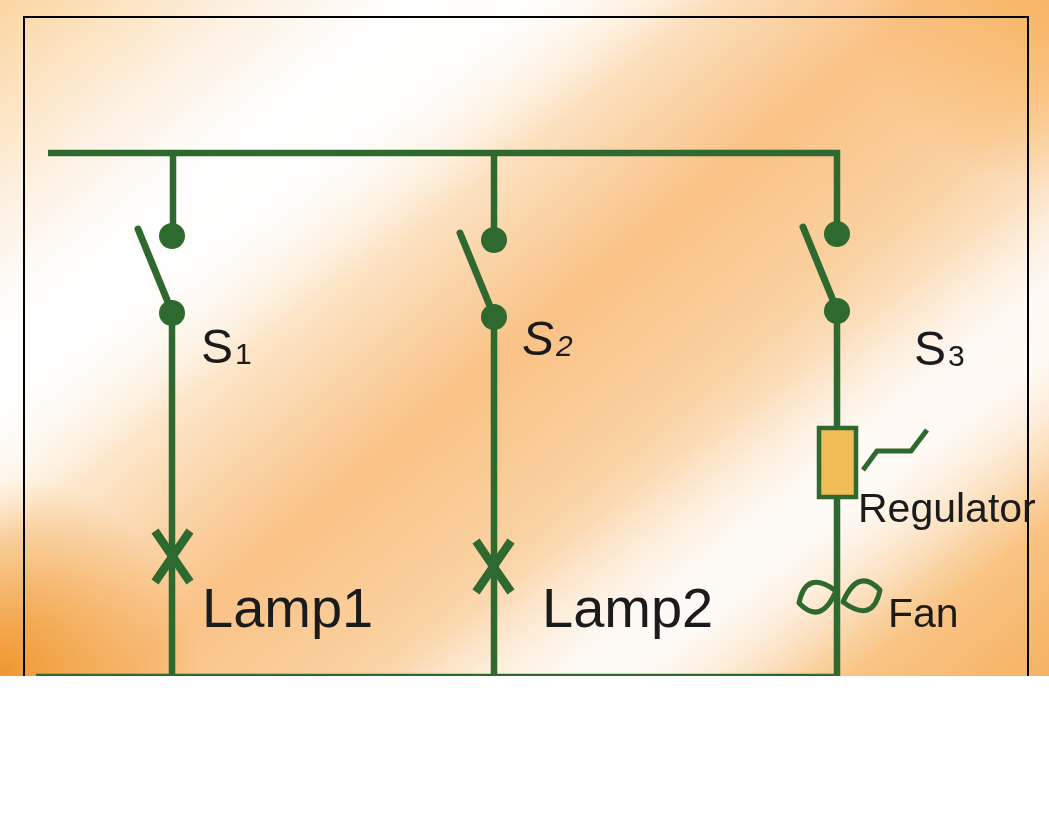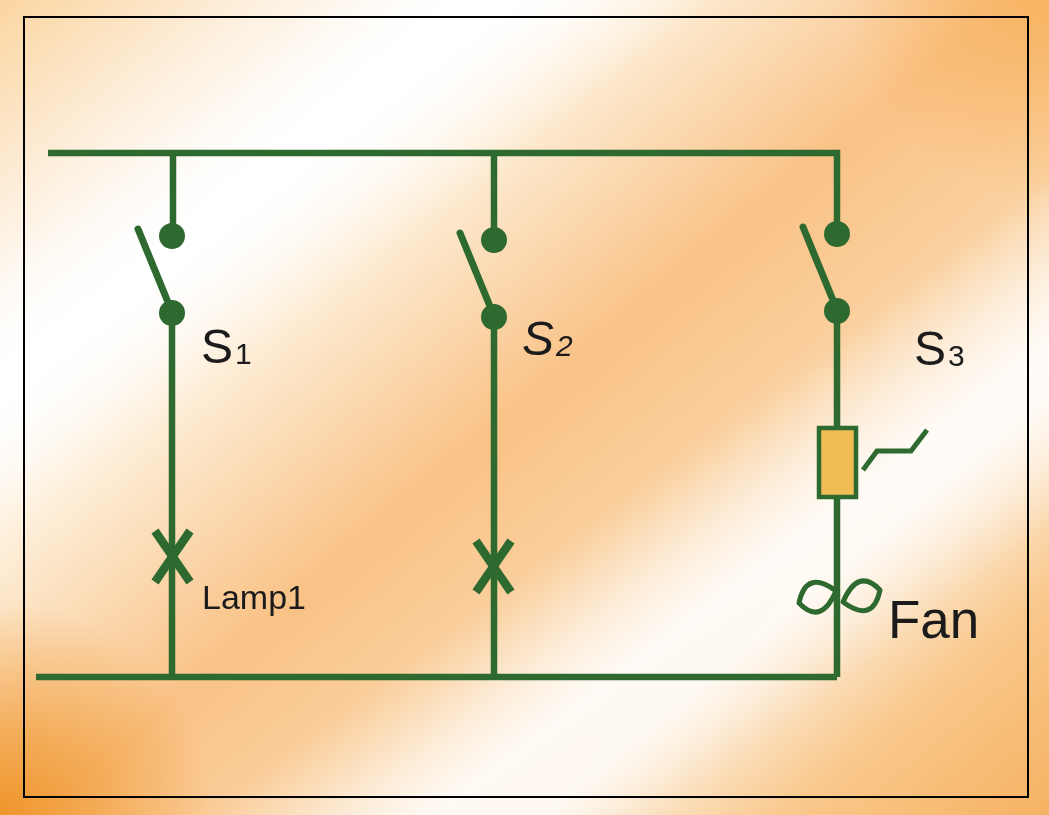--- a/index.html
+++ b/index.html
@@ -4,21 +4,21 @@
 <style>
   :root{
     --wire-green:#2e6a2f;
     --regulator-fill:#efbc55;
     --label-text:#1b1b1b;
     --frame-border:#000000;
   }
   html,body{margin:0;padding:0;background:#fff;}
   #stage{
     position:relative;
-    width:1049px;height:815px;
+    width:1049px;height:676px;
     overflow:hidden;
     font-family:"Liberation Sans",sans-serif;
     background:
       radial-gradient(circle at 0% 100%, rgba(239,147,38,.95) 0%, rgba(239,147,38,0) 16%),
       radial-gradient(circle at 100% 0%, rgba(248,174,84,.75) 0%, rgba(248,174,84,0) 15%),
       linear-gradient(140deg,
         #fbd5a0 0%,
         #fdf2e4 14%,
         #ffffff 23%,
         #fdedd6 33%,
@@ -50,23 +50,23 @@
   .dot{fill:var(--wire-green);}
   .lampx{stroke:var(--wire-green);stroke-width:8.5;}
   .reg-box{fill:var(--regulator-fill);stroke:var(--wire-green);stroke-width:4.5;}
   .adjuster{stroke:var(--wire-green);stroke-width:5;fill:none;stroke-linejoin:miter;}
   .petal{stroke:var(--wire-green);stroke-width:5;fill:none;stroke-linejoin:round;}
   .lbl{
     position:absolute;color:var(--label-text);line-height:1;white-space:nowrap;
   }
   .s-lbl{font-size:48px;}
   .s-lbl sub{font-size:30px;position:relative;top:1px;margin-left:2px;vertical-align:baseline;}
-  .load-lbl{font-size:34px;}
+  .load-lbl{font-size:56px;}
   .reg-lbl{font-size:41px;}
-  .fan-lbl{font-size:53px;text-align:right;}
+  .fan-lbl{font-size:41px;text-align:right;}
 </style>
 </head>
 <body>
 
 <div id="stage">
 
   <div class="streak streak-a"></div>
   <div class="streak streak-b"></div>
 
   <div class="frame"></div>
@@ -115,17 +115,19 @@
   </svg>
 
   <div class="lbl s-lbl" style="left:201px;top:323px;"><span>S</span><sub>1</sub></div>
 
   <div class="lbl s-lbl" style="left:522px;top:315px;font-style:italic;"><span>S</span><sub>2</sub></div>
 
   <div class="lbl s-lbl" style="left:914px;top:325px;"><span>S</span><sub>3</sub></div>
 
   <div class="lbl load-lbl" style="left:202px;top:580px;">Lamp1</div>
 
+  <div class="lbl load-lbl" style="left:542px;top:580px;">Lamp2</div>
 
+  <div class="lbl reg-lbl" style="left:858px;top:488px;">Regulator</div>
 
   <div class="lbl fan-lbl" style="left:888px;top:593px;">Fan</div>
 
 </div>
 
 </body></html>

